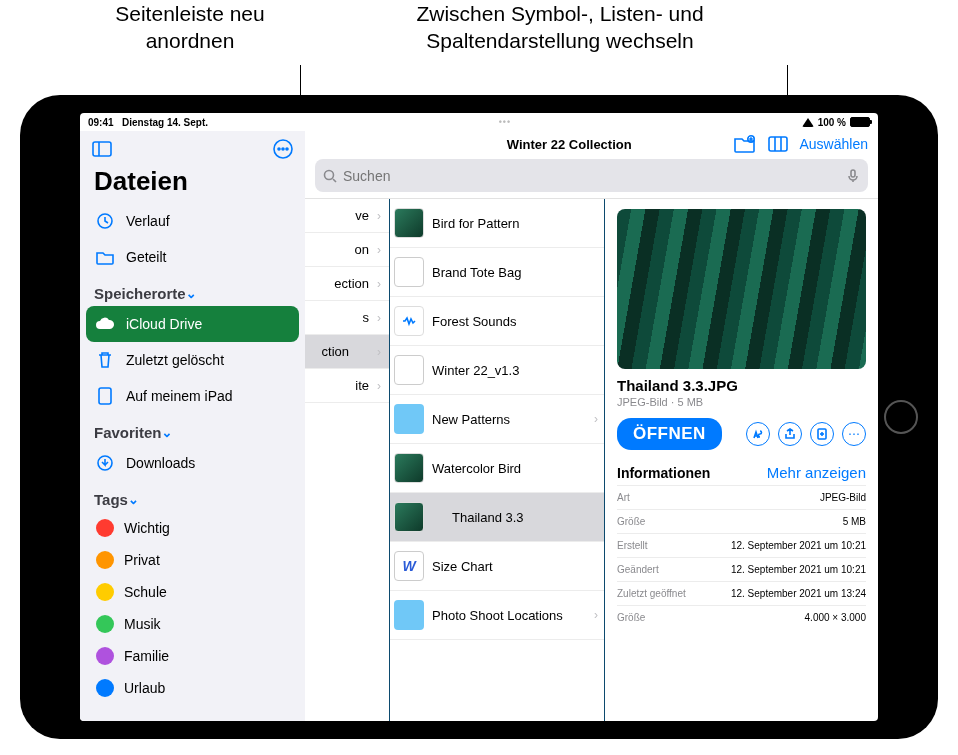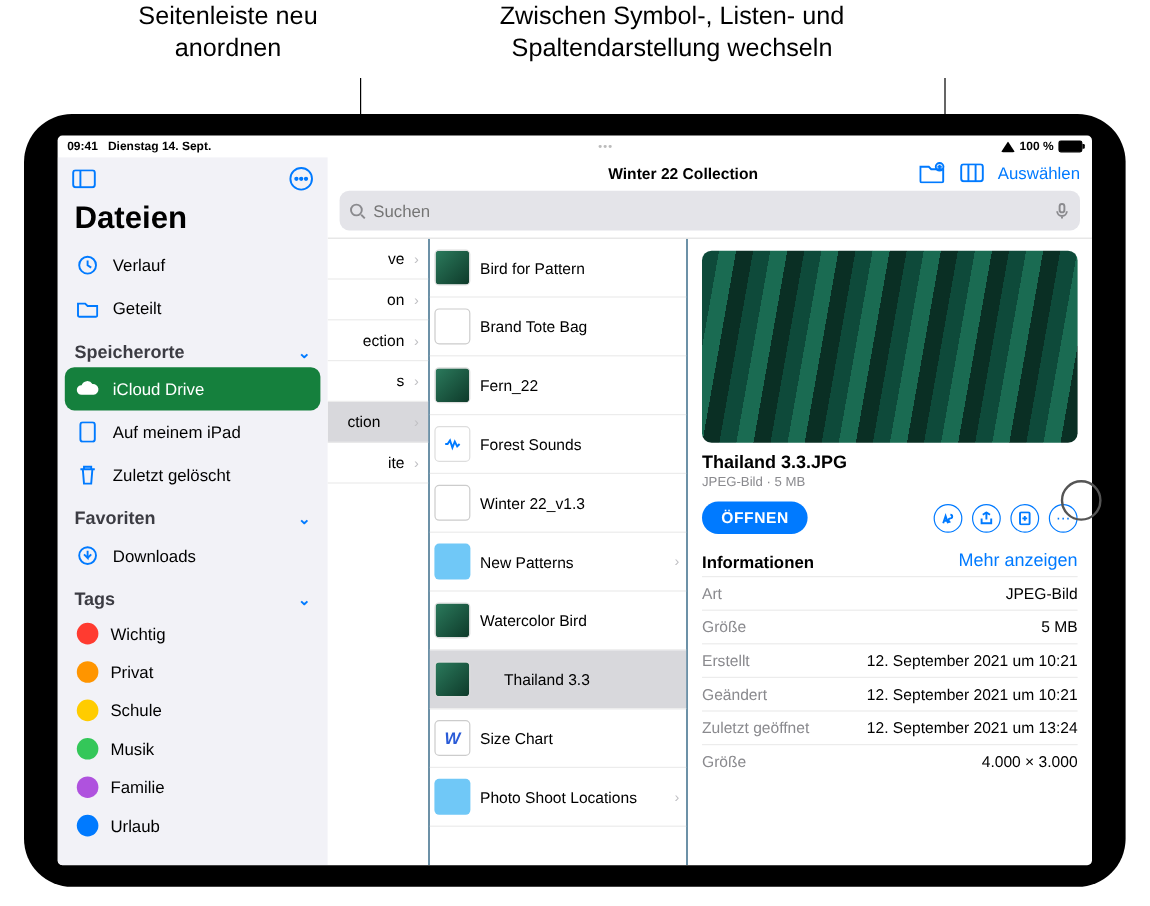--- a/index.html
+++ b/index.html
@@ -5,21 +5,21 @@
 * { margin: 0; padding: 0; box-sizing: border-box; font-family: -apple-system, "Helvetica Neue", Arial, sans-serif; }
 body { background: #fff; width: 958px; height: 755px; position: relative; }
 
 .callouts { position: absolute; top: 0; left: 0; right: 0; height: 95px; font-size: 21px; text-align: center; line-height: 1.3; }
 .callouts .c1 { position: absolute; left: 75px; width: 230px; }
 .callouts .c2 { position: absolute; left: 350px; width: 420px; }
 .callouts .line { position: absolute; width: 1px; background: #000; }
 .callouts .l1 { left: 300px; top: 65px; height: 90px; }
 .callouts .l2 { left: 787px; top: 65px; height: 90px; }
 
-.ipad-frame { position: absolute; top: 95px; left: 20px; right: 20px; bottom: 16px; background: #000; border-radius: 40px; padding: 18px 28px; }
+.ipad-frame { position: absolute; top: 95px; left: 20px; right: 20px; bottom: 16px; background: #000; border-radius: 40px; padding: 18px 60px; }
 .home-btn { position: absolute; right: 20px; top: 50%; transform: translateY(-50%); width: 34px; height: 34px; border: 2px solid #555; border-radius: 50%; }
 .screen { background: #fff; width: 100%; height: 100%; border-radius: 4px; display: flex; flex-direction: column; overflow: hidden; }
 
 .status-bar { height: 18px; display: flex; justify-content: space-between; align-items: center; padding: 0 8px; font-size: 10px; font-weight: 600; color: #000; flex-shrink: 0; }
 .status-bar .right { display: flex; align-items: center; gap: 4px; }
 .battery { width: 20px; height: 10px; border: 1px solid #000; border-radius: 2px; background: #000; position: relative; }
 .battery::after { content: ''; position: absolute; right: -3px; top: 2px; width: 2px; height: 4px; background: #000; border-radius: 0 1px 1px 0; }
 .wifi { width: 0; height: 0; border-left: 6px solid transparent; border-right: 6px solid transparent; border-bottom: 9px solid #000; border-radius: 2px; }
 
 .app { flex: 1; display: flex; overflow: hidden; }
@@ -27,21 +27,21 @@
 
 .sidebar { width: 225px; background: #f2f2f7; display: flex; flex-direction: column; flex-shrink: 0; }
 .sidebar-top { display: flex; justify-content: space-between; padding: 6px 10px 3px; }
 .icon-btn { color: #007aff; width: 24px; height: 24px; display: flex; align-items: center; justify-content: center; cursor: pointer; }
 .sidebar h1 { font-size: 26px; font-weight: 700; padding: 2px 14px 6px; }
 .side-item { display: flex; align-items: center; gap: 10px; padding: 7px 14px; font-size: 14px; color: #000; cursor: pointer; }
 .side-item.sel { background: #15803d; color: #fff; border-radius: 8px; margin: 0 6px; padding: 7px 8px; }
 .side-item.sel svg { stroke: #fff; fill: #fff; }
 .side-ico { width: 22px; height: 22px; display: flex; align-items: center; justify-content: center; color: #007aff; flex-shrink: 0; }
 .side-item.sel .side-ico { color: #fff; }
-.section-hdr { display: flex; justify-content: space-between; align-items: center; padding: 10px 14px 4px; font-size: 15px; font-weight: 600; color: #3c3c43; }
+.section-hdr { display: flex; justify-content: flex-start; align-items: center; padding: 10px 14px 4px; font-size: 15px; font-weight: 600; color: #3c3c43; }
 .chev { color: #007aff; font-size: 13px; }
 .tag-dot { width: 18px; height: 18px; border-radius: 50%; margin-left: 2px; flex-shrink: 0; }
 
 
 .main { flex: 1; display: flex; flex-direction: column; overflow: hidden; }
 .toolbar { display: flex; align-items: center; padding: 4px 10px 0; gap: 12px; justify-content: flex-end; }
 .toolbar .title { flex: 1; text-align: center; font-size: 13px; font-weight: 600; }
 .toolbar .left-spacer { width: 90px; }
 .tb-btn { color: #007aff; font-size: 14px; cursor: pointer; display: flex; align-items: center; }
 .search { margin: 6px 10px; background: #e4e4e9; border-radius: 8px; height: 33px; display: flex; align-items: center; padding: 0 8px; color: #8a8a8e; font-size: 14px; gap: 6px; }
@@ -63,26 +63,26 @@
 .thumb.doc.w { display: flex; align-items: center; justify-content: center; color: #2a5bd7; font-weight: 700; font-style: italic; font-size: 14px; }
 .thumb.audio { background: #fff; display: flex; align-items: center; justify-content: center; color: #007aff; }
 .col-row .name { flex: 1; white-space: nowrap; overflow: hidden; text-overflow: ellipsis; }
 
 
 .detail { flex: 1; padding: 10px 12px; overflow-y: auto; }
 .preview { width: 100%; height: 160px; border-radius: 8px; background: repeating-linear-gradient(100deg, #0e4a3a 0 14px, #1a6b52 14px 28px, #0a2f24 28px 42px); margin-bottom: 8px; }
 .detail h3 { font-size: 15px; font-weight: 700; margin-bottom: 2px; }
 .detail .sub { font-size: 11px; color: #8a8a8e; margin-bottom: 10px; }
 .open-row { display: flex; align-items: center; gap: 8px; margin-bottom: 14px; }
-.open-btn { background: #007aff; color: #fff; font-size: 13px; font-weight: 700; padding: 6px 16px; border-radius: 14px; cursor: pointer; letter-spacing: .5px; }
+.open-btn { background: #007aff; color: #fff; font-size: 17px; font-weight: 700; padding: 6px 16px; border-radius: 14px; cursor: pointer; letter-spacing: .5px; }
 .circ-btn { width: 24px; height: 24px; border: 1.5px solid #007aff; border-radius: 50%; color: #007aff; display: flex; align-items: center; justify-content: center; font-size: 12px; cursor: pointer; }
 .info-hdr { display: flex; justify-content: space-between; align-items: center; margin-bottom: 4px; }
 .info-hdr h4 { font-size: 14px; font-weight: 700; }
 .info-hdr a { color: #007aff; font-size: 15px; cursor: pointer; }
-.info-row { display: flex; justify-content: space-between; padding: 6px 0; border-top: 1px solid #ececec; font-size: 13px; align-items: flex-start; gap: 10px; }
+.info-row { display: flex; justify-content: space-between; padding: 6px 0; border-top: 1px solid #ececec; font-size: 10px; align-items: flex-start; gap: 10px; }
 .info-row .k { color: #8a8a8e; flex-shrink: 0; }
 .info-row .v { text-align: right; }
 
 svg { stroke: currentColor; fill: none; stroke-width: 1.6; }
 </style>
 </head>
 <body>
 
 <div class="callouts">
   <div class="c1">Seitenleiste neu anordnen</div>
@@ -155,32 +155,32 @@
           <span class="side-ico">
               <svg width="20" height="14" viewBox="0 0 20 14">
                 <path d="M5 12a4 4 0 0 1 0-8 5 5 0 0 1 9-1 4 4 0 0 1 1 9Z" fill="currentColor" stroke="none"></path>
               </svg>
             </span>
           <span>iCloud Drive</span>
         </div>
         <div class="side-item">
           <span class="side-ico">
               <svg width="16" height="18" viewBox="0 0 16 18">
+                <path d="M2 4h12M5 4V2h6v2M4 4l1 12h6l1-12"></path>
+              </svg>
+            </span>
+          <span>Zuletzt gelöscht</span>
+        </div>
+        <div class="side-item">
+          <span class="side-ico">
+              <svg width="16" height="18" viewBox="0 0 16 18">
                 <rect x="2" y="1" width="12" height="16" rx="2"></rect>
               </svg>
             </span>
           <span>Auf meinem iPad</span>
-        </div>
-        <div class="side-item">
-          <span class="side-ico">
-              <svg width="16" height="18" viewBox="0 0 16 18">
-                <path d="M2 4h12M5 4V2h6v2M4 4l1 12h6l1-12"></path>
-              </svg>
-            </span>
-          <span>Zuletzt gelöscht</span>
         </div>
 
         <div class="section-hdr">
           <span>Favoriten</span>
           <span class="chev">⌄</span>
         </div>
         <div class="side-item">
           <span class="side-ico">
               <svg width="18" height="18" viewBox="0 0 18 18">
                 <circle cx="9" cy="9" r="7"></circle>
@@ -284,24 +284,20 @@
               </div>
             </div>
           <div class="col col2" id="col2">
               <div class="col-row">
                 <div class="thumb"></div>
                 <span class="name">Bird for Pattern</span>
               </div>
               <div class="col-row">
                 <div class="thumb doc"></div>
                 <span class="name">Brand Tote Bag</span>
-              </div>
-              <div class="col-row">
-                <div class="thumb"></div>
-                <span class="name">Fern_22</span>
               </div>
               <div class="col-row">
                 <div class="thumb audio">
                   <svg width="16" height="16" viewBox="0 0 16 16">
                     <polyline points="2,8 4,8 6,5 8,11 10,6 12,10 14,8"></polyline>
                   </svg>
                 </div>
                 <span class="name">Forest Sounds</span>
               </div>
               <div class="col-row">

